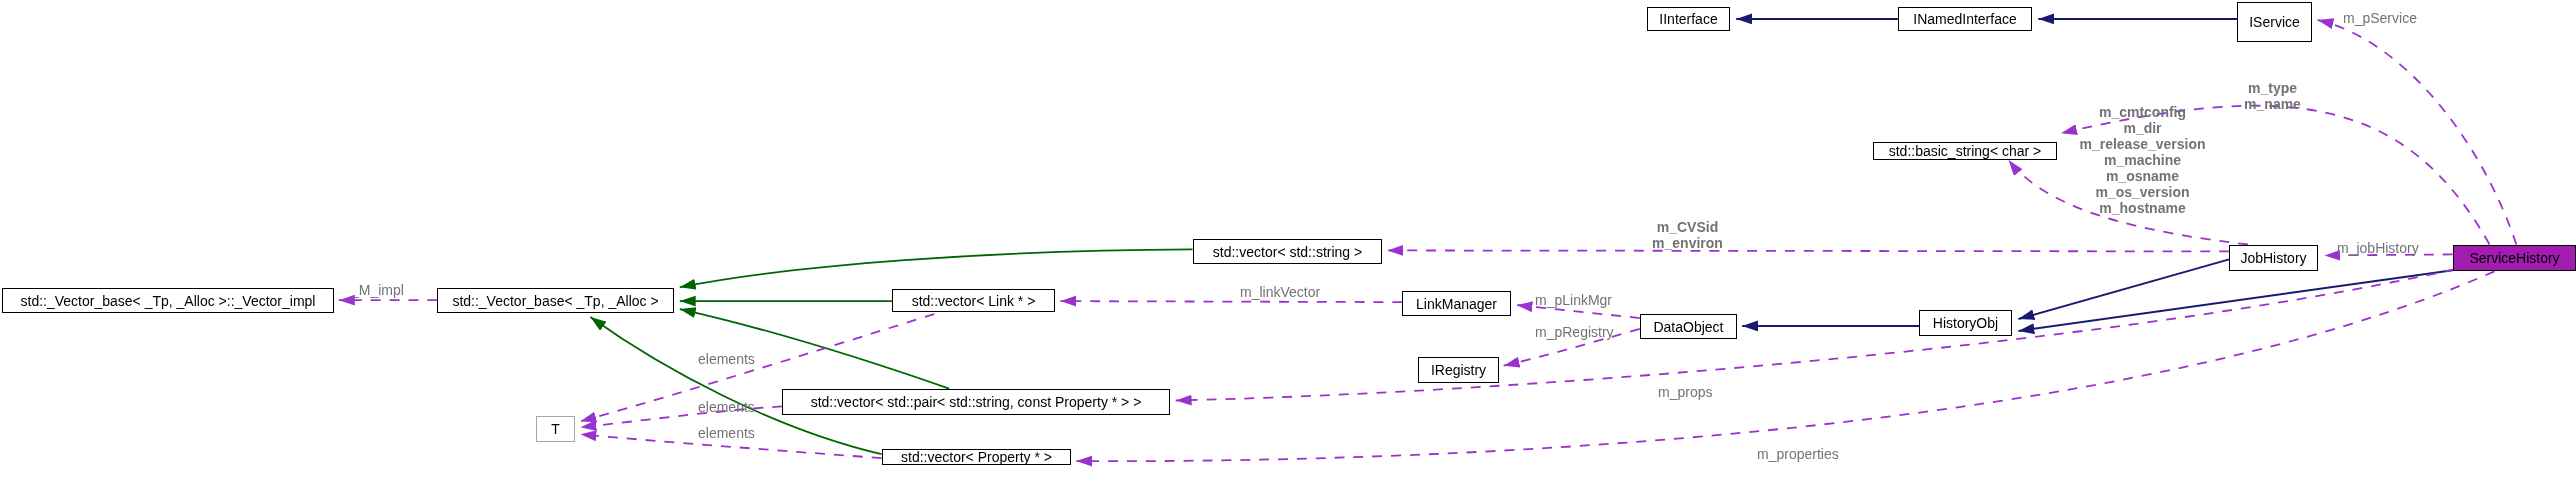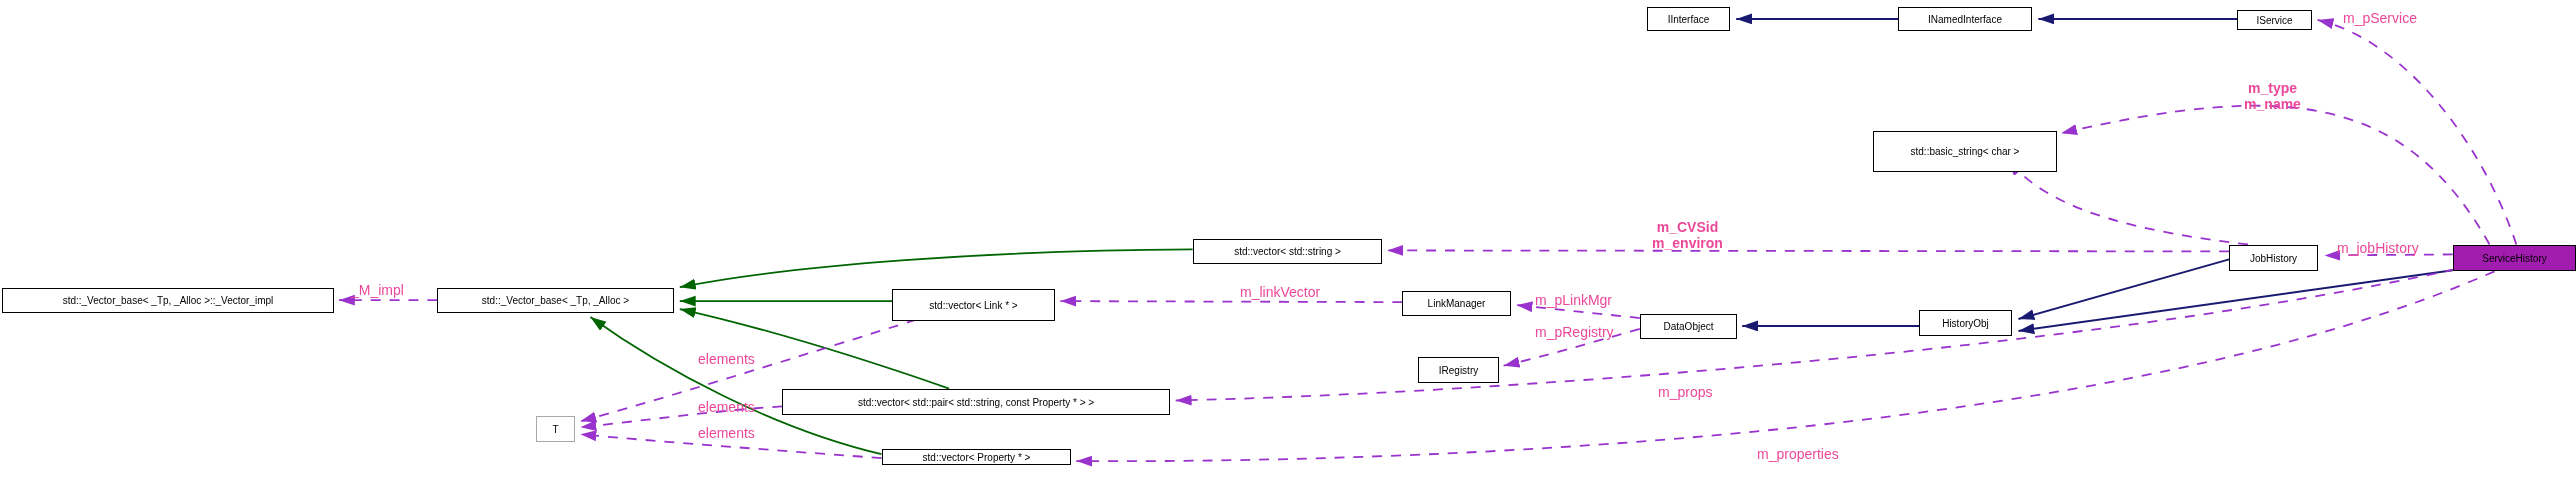--- a/index.html
+++ b/index.html
@@ -1,24 +1,24 @@
 <!DOCTYPE html>
 <html><head>
 <meta charset="utf-8">
 <style>
   html,body{margin:0;padding:0;background:#ffffff;}
   #canvas{position:relative;width:2576px;height:481px;background:#ffffff;overflow:hidden;
           font-family:"Liberation Sans","DejaVu Sans",sans-serif;}
   #edges{position:absolute;left:0;top:0;width:2576px;height:481px;}
   .node{position:absolute;box-sizing:border-box;border:1px solid #000;background:#fff;
         display:flex;align-items:center;justify-content:center;white-space:nowrap;
-        font-size:10px;color:#000;}
+        font-size:14px;color:#000;}
   .node.highlight{background:#a21caf;}
   .node.tmpl{border-color:#a8a8a8;}
-  .elabel{position:absolute;font-size:14px;color:#ec4899;white-space:nowrap;}
+  .elabel{position:absolute;font-size:14px;color:#737373;white-space:nowrap;}
   .stack{text-align:center;line-height:16px;font-weight:bold;}
 </style>
 </head>
 <body>
 
 <div id="canvas">
 
   <svg id="edges" xmlns="http://www.w3.org/2000/svg" viewBox="0 0 2592 484">
     <defs>
       <marker id="arr-navy" markerUnits="userSpaceOnUse" markerWidth="17" markerHeight="12" refX="16" refY="5.5" orient="auto">
@@ -60,43 +60,52 @@
       <path d="M 2470 271 C 2100 352 1500 396 1183 403" marker-end="url(#arr-purple)"></path>
       <path d="M 2510 273 C 2150 432 1500 466 1083 464" marker-end="url(#arr-purple)"></path>
       <path d="M 940 316 C 850 344 700 392 584 424" marker-end="url(#arr-purple)"></path>
       <path d="M 787 409 C 720 413 650 423 584 430" marker-end="url(#arr-purple)"></path>
       <path d="M 887 461 C 780 453 670 445 584 437" marker-end="url(#arr-purple)"></path>
     </g>
   </svg>
 
   <div class="node" style="left:1647px;top:7px;width:83px;height:24px">IInterface</div>
   <div class="node" style="left:1898px;top:7px;width:134px;height:24px">INamedInterface</div>
-  <div class="node" style="left:2237px;top:10px;width:75px;height:20px">IService</div>
-  <div class="node" style="left:1873px;top:131px;width:184px;height:41px">std::basic_string&lt; char &gt;</div>
+  <div class="node" style="left:2237px;top:2px;width:75px;height:40px">IService</div>
+  <div class="node" style="left:1873px;top:142px;width:184px;height:18px">std::basic_string&lt; char &gt;</div>
   <div class="node" style="left:1193px;top:239px;width:189px;height:25px">std::vector&lt; std::string &gt;</div>
   <div class="node" style="left:2229px;top:245px;width:89px;height:26px">JobHistory</div>
   <div class="node highlight" style="left:2453px;top:245px;width:123px;height:26px">ServiceHistory</div>
   <div class="node" style="left:2px;top:288px;width:332px;height:25px">std::_Vector_base&lt; _Tp, _Alloc &gt;::_Vector_impl</div>
   <div class="node" style="left:437px;top:288px;width:237px;height:25px">std::_Vector_base&lt; _Tp, _Alloc &gt;</div>
-  <div class="node" style="left:892px;top:289px;width:163px;height:32px">std::vector&lt; Link * &gt;</div>
+  <div class="node" style="left:892px;top:289px;width:163px;height:23px">std::vector&lt; Link * &gt;</div>
   <div class="node" style="left:1402px;top:291px;width:109px;height:25px">LinkManager</div>
   <div class="node" style="left:1640px;top:314px;width:97px;height:25px">DataObject</div>
   <div class="node" style="left:1418px;top:357px;width:81px;height:26px">IRegistry</div>
   <div class="node" style="left:1919px;top:310px;width:93px;height:26px">HistoryObj</div>
   <div class="node" style="left:782px;top:389px;width:388px;height:26px">std::vector&lt; std::pair&lt; std::string, const Property * &gt; &gt;</div>
   <div class="node tmpl" style="left:536px;top:416px;width:39px;height:26px">T</div>
   <div class="node" style="left:882px;top:449px;width:189px;height:16px">std::vector&lt; Property * &gt;</div>
 
   <div class="elabel" style="left:2343px;top:10px">m_pService</div>
 
   <div class="elabel stack" style="left:2223px;top:80px;width:99px">
     <div>m_type</div>
     <div>m_name</div>
   </div>
 
+  <div class="elabel stack" style="left:2063px;top:104px;width:159px">
+    <div>m_cmtconfig</div>
+    <div>m_dir</div>
+    <div>m_release_version</div>
+    <div>m_machine</div>
+    <div>m_osname</div>
+    <div>m_os_version</div>
+    <div>m_hostname</div>
+  </div>
 
   <div class="elabel stack" style="left:1638px;top:219px;width:99px">
     <div>m_CVSid</div>
     <div>m_environ</div>
   </div>
 
   <div class="elabel" style="left:2337px;top:240px">m_jobHistory</div>
   <div class="elabel" style="left:1240px;top:284px">m_linkVector</div>
   <div class="elabel" style="left:1535px;top:292px">m_pLinkMgr</div>
   <div class="elabel" style="left:1535px;top:324px">m_pRegistry</div>

